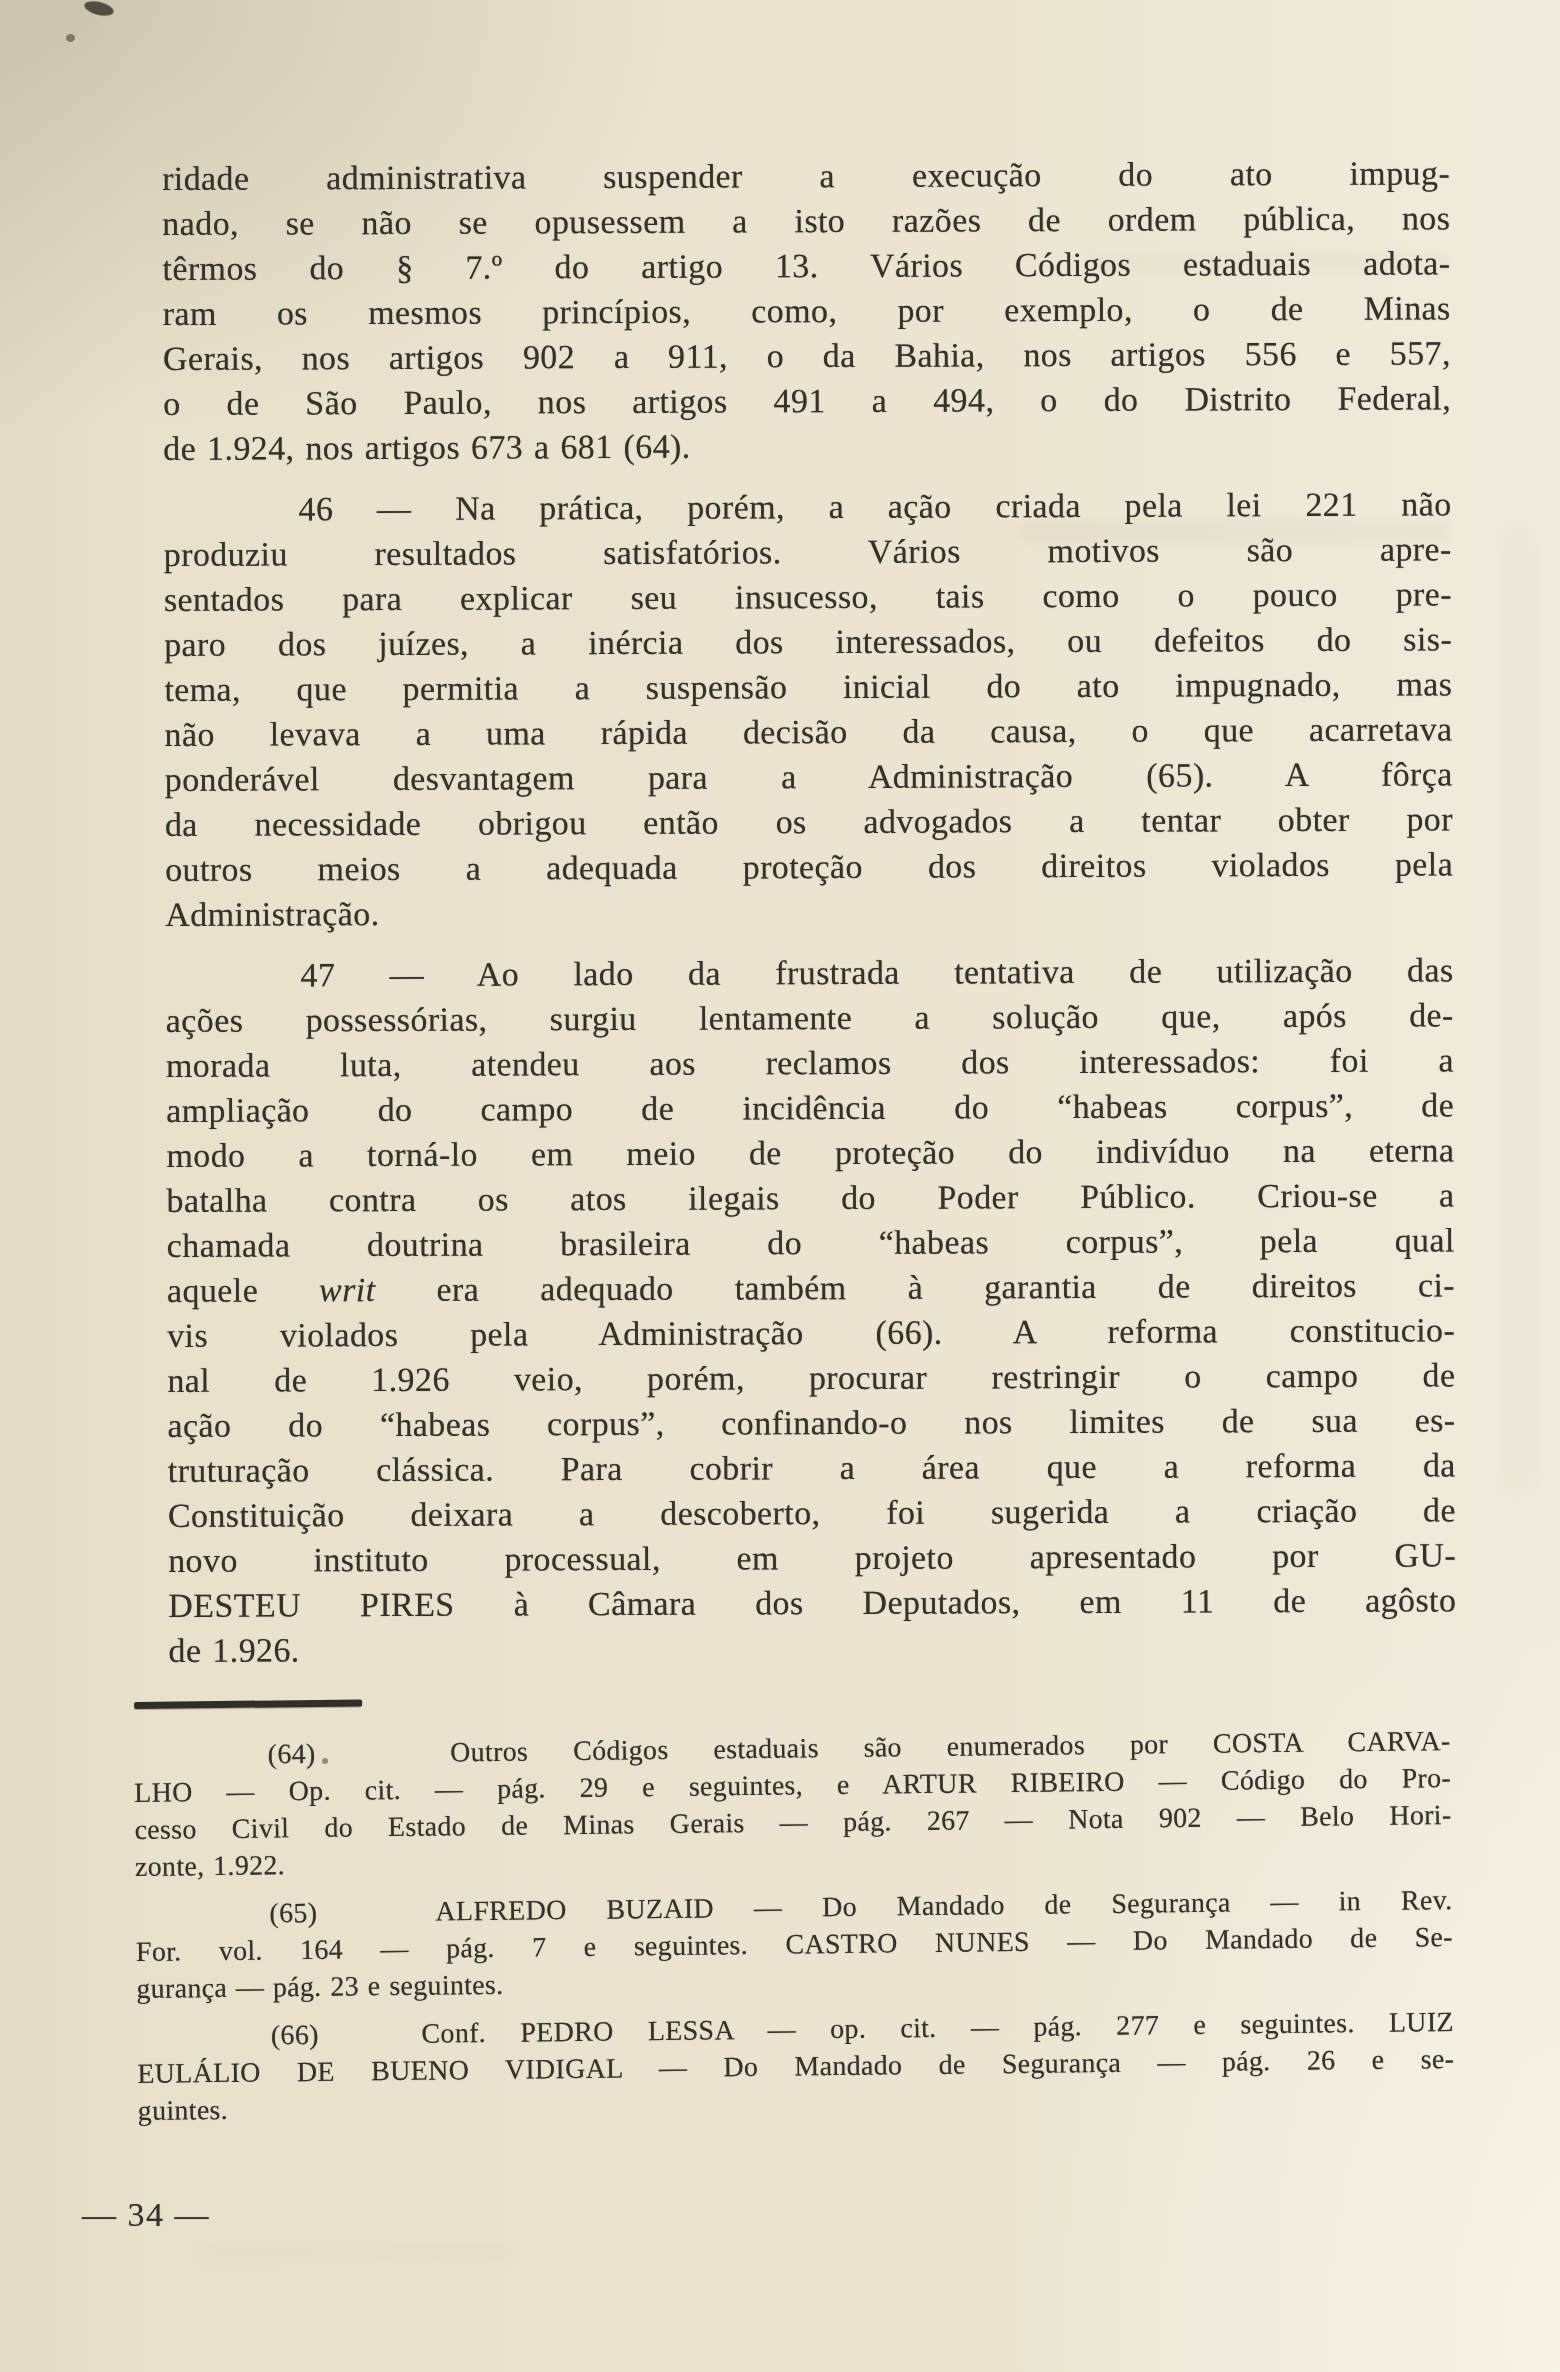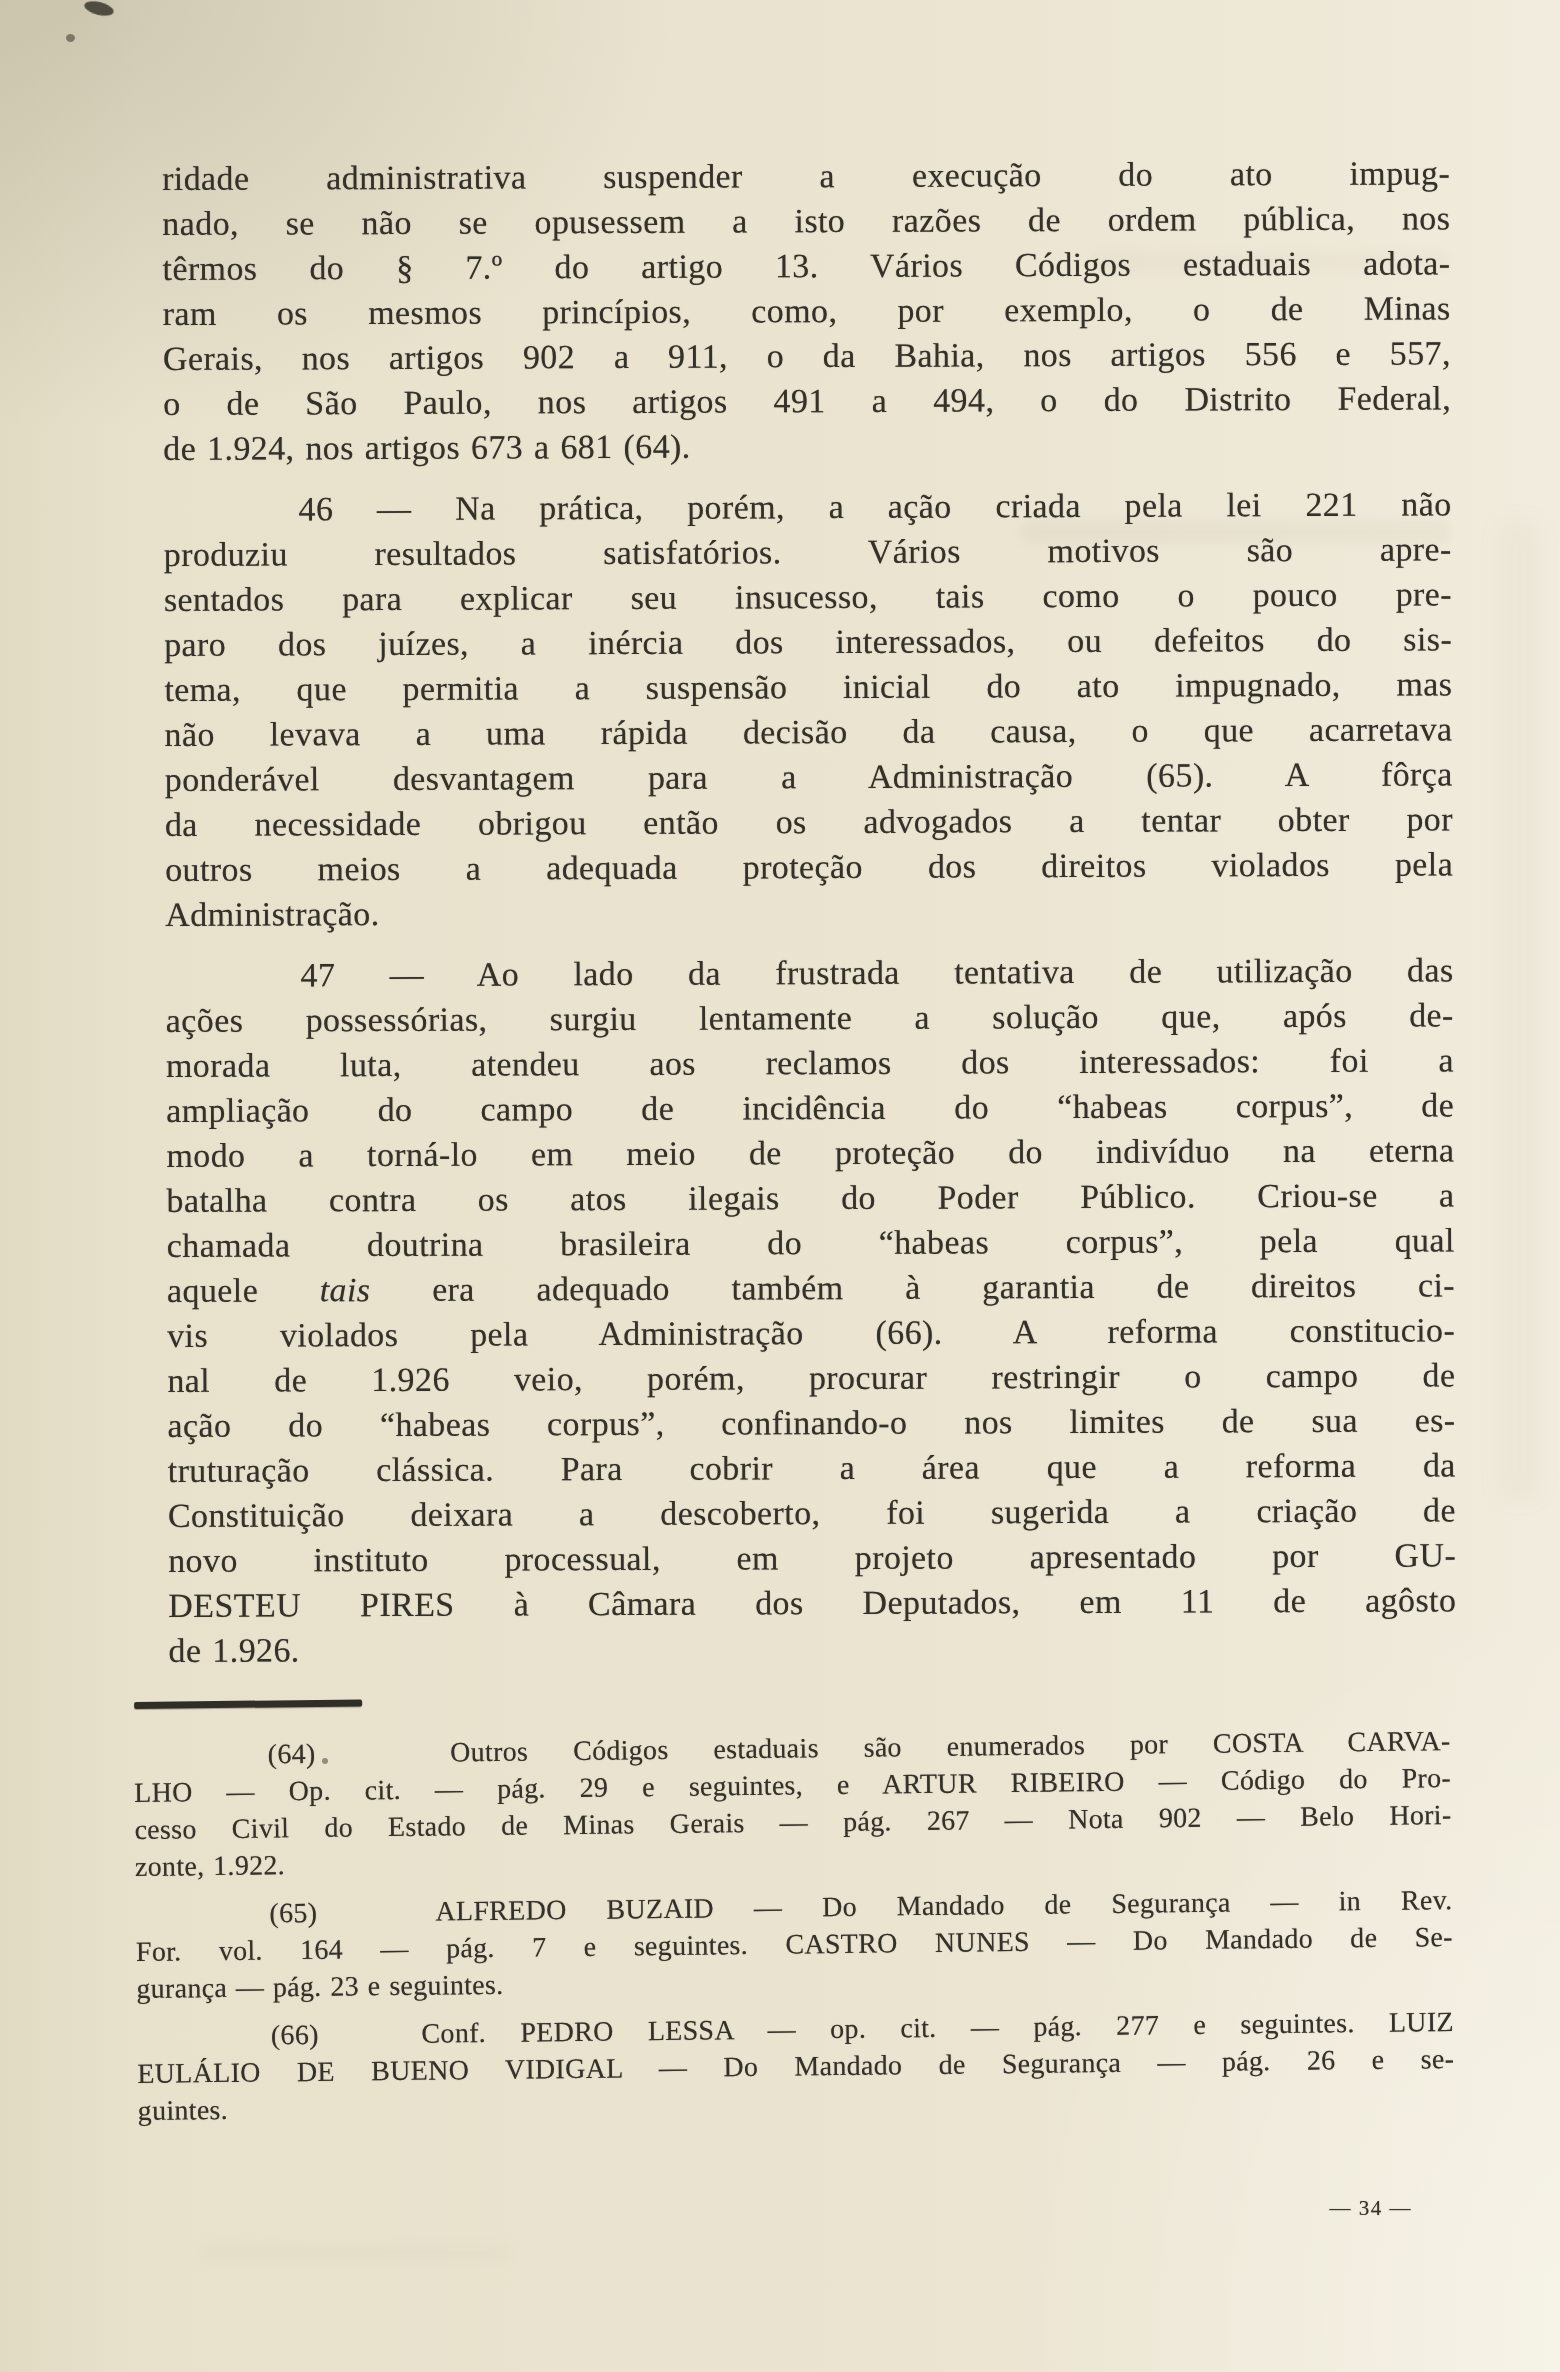--- a/index.html
+++ b/index.html
@@ -45,21 +45,21 @@
   }
   .fn{
     font-size:28px;line-height:37px;letter-spacing:.3px;word-spacing:1.5px;
     margin-bottom:11px;
   }
   .fn .line{height:37px;}
   .fn .line:first-child{padding-left:134px;}
 
   .pageno{
     position:absolute;top:2196px;left:82px;width:1330px;
-    text-align:right;font-size:21px;letter-spacing:1.5px;
+    text-align:left;font-size:34px;letter-spacing:1.5px;
   }
 
   .ghost{position:absolute;background:#9a9378;border-radius:8px;pointer-events:none;}
   .g1{left:1020px;top:520px;width:430px;height:24px;opacity:.07;filter:blur(5px);}
   .g2{left:1090px;top:252px;width:360px;height:20px;opacity:.05;filter:blur(5px);}
   .g3{left:200px;top:2245px;width:310px;height:16px;opacity:.045;filter:blur(6px);}
   .g4{left:1498px;top:520px;width:42px;height:980px;opacity:.05;filter:blur(12px);}
 
   .speck{position:absolute;background:#3b372f;border-radius:50%;pointer-events:none;}
   .s1{left:84px;top:2px;width:30px;height:13px;transform:rotate(14deg);opacity:.85;filter:blur(.5px);}
@@ -103,21 +103,21 @@
         <div class="line pfinal">Administração.</div>
       </div>
     <div class="para indent">
         <div class="line">47 — Ao lado da frustrada tentativa de utilização das</div>
         <div class="line">ações possessórias, surgiu lentamente a solução que, após de-</div>
         <div class="line">morada luta, atendeu aos reclamos dos interessados: foi a</div>
         <div class="line">ampliação do campo de incidência do “habeas corpus”, de</div>
         <div class="line">modo a torná-lo em meio de proteção do indivíduo na eterna</div>
         <div class="line">batalha contra os atos ilegais do Poder Público. Criou-se a</div>
         <div class="line">chamada doutrina brasileira do “habeas corpus”, pela qual</div>
-        <div class="line">aquele <i>tais</i> era adequado também à garantia de direitos ci-</div>
+        <div class="line">aquele <i>writ</i> era adequado também à garantia de direitos ci-</div>
         <div class="line">vis violados pela Administração (66). A reforma constitucio-</div>
         <div class="line">nal de 1.926 veio, porém, procurar restringir o campo de</div>
         <div class="line">ação do “habeas corpus”, confinando-o nos limites de sua es-</div>
         <div class="line">truturação clássica. Para cobrir a área que a reforma da</div>
         <div class="line">Constituição deixara a descoberto, foi sugerida a criação de</div>
         <div class="line">novo instituto processual, em projeto apresentado por GU-</div>
         <div class="line">DESTEU PIRES à Câmara dos Deputados, em 11 de agôsto</div>
         <div class="line pfinal">de 1.926.</div>
       </div>
   </div>

